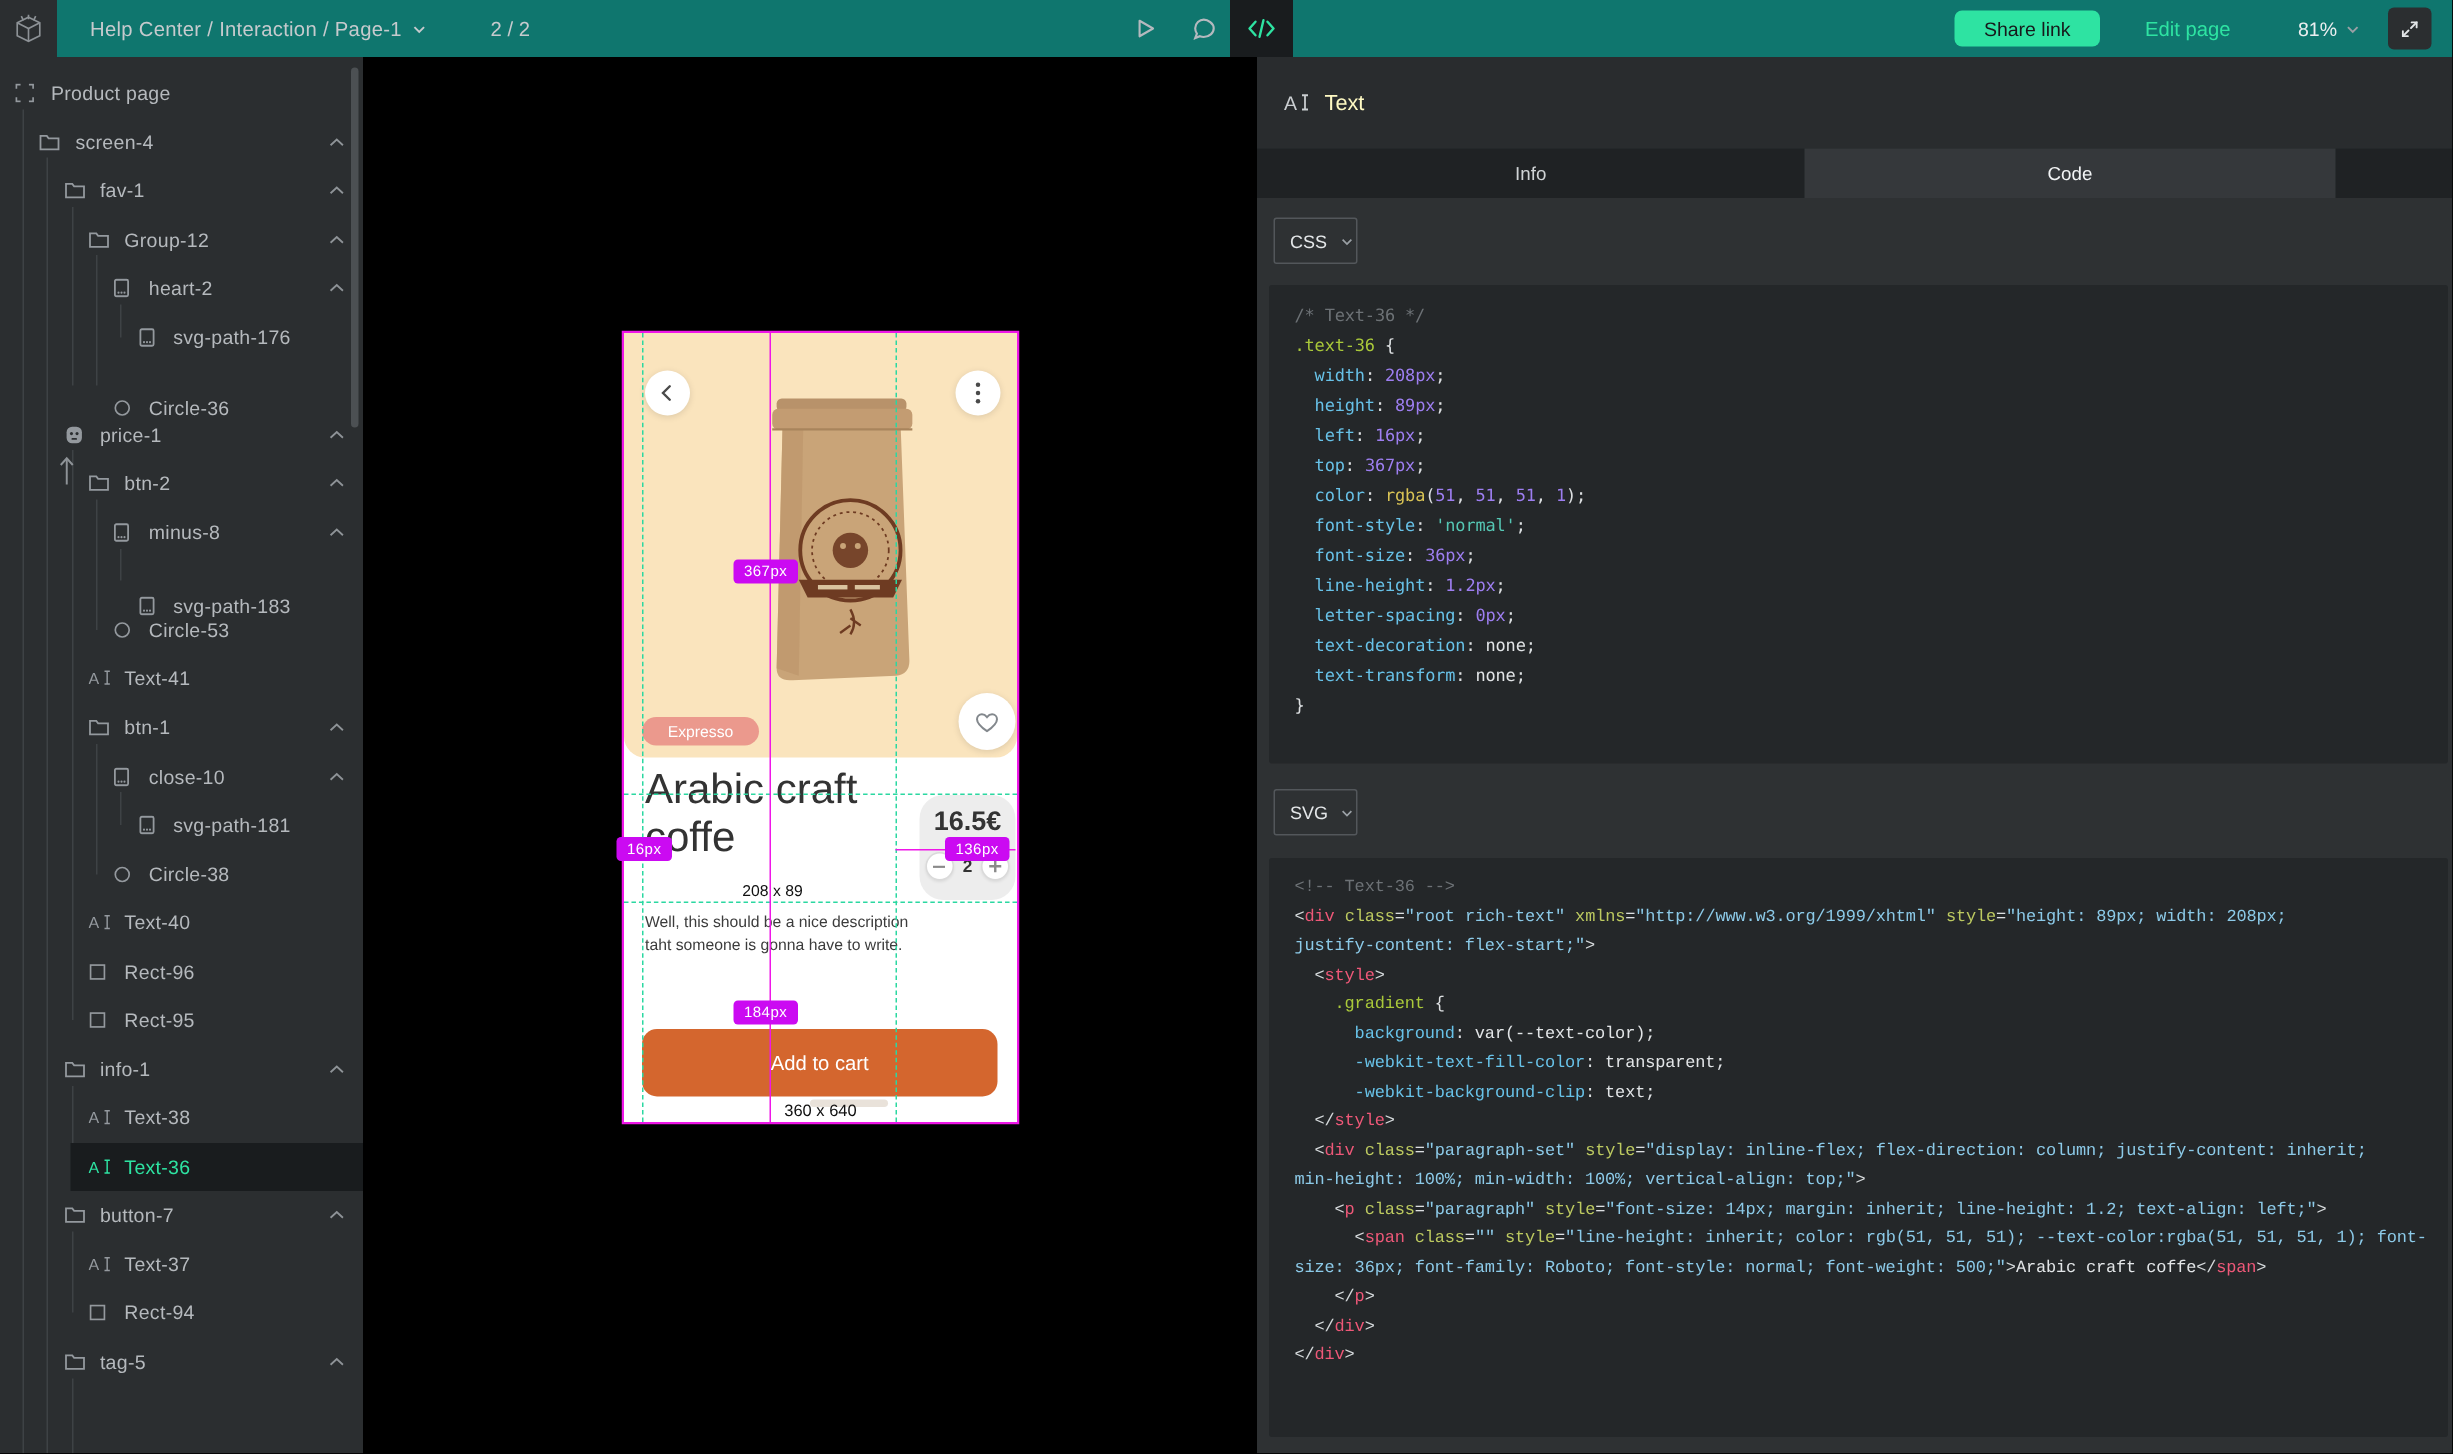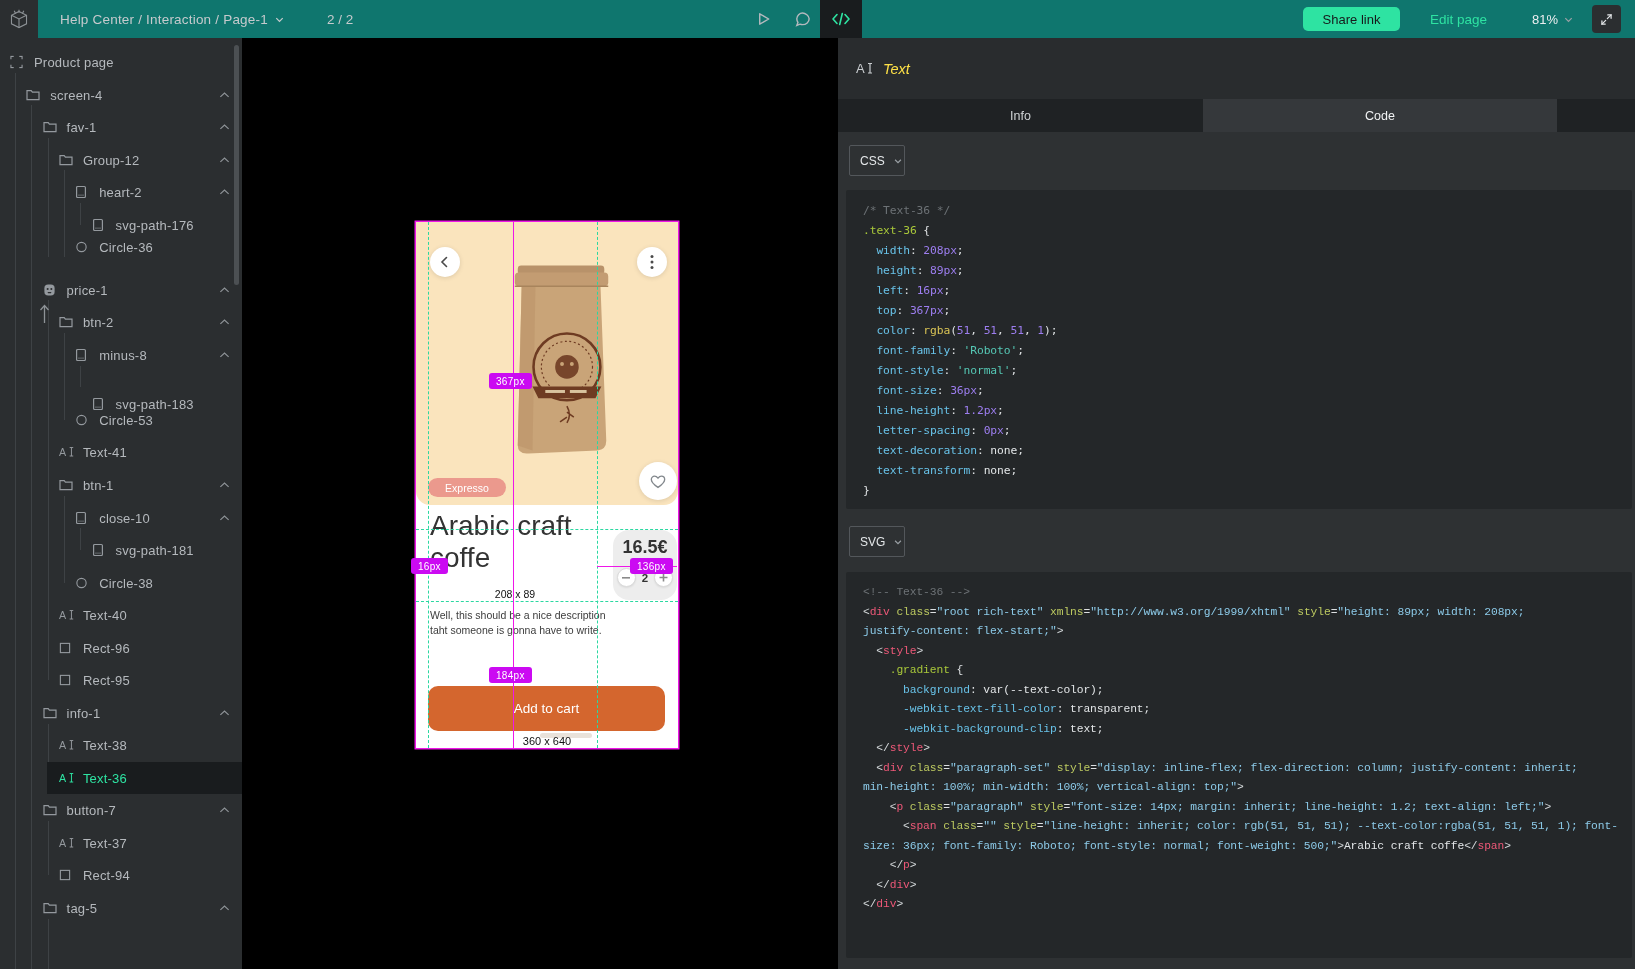--- a/index.html
+++ b/index.html
@@ -67,21 +67,21 @@
   .hguide{position:absolute;left:416px;width:262px;height:0;border-top:1px dashed #2bd8a1;}
   .vmag{position:absolute;left:512.5px;top:222px;width:1.5px;height:526px;background:#ef16e8;}
   .hmag{position:absolute;left:597px;top:565.5px;width:80px;height:1.5px;background:#ef16e8;}
   .m-label{position:absolute;background:#cb0af2;color:#fff;font-size:10px;font-weight:500;
         padding:2.5px 7px;border-radius:3px;letter-spacing:.3px;}
 
   
   .panel{position:absolute;left:838px;top:38px;width:797px;height:931px;background:#2e3133;}
   .p-header{position:absolute;left:0;top:0;width:797px;height:61px;background:#292c2e;
         display:flex;align-items:center;padding-left:18px;box-sizing:border-box;gap:9px;}
-  .p-header .ttl{color:#fde047;font-size:14.5px;font-style:italic;}
+  .p-header .ttl{color:#fef9c3;font-size:14.5px;}
   .p-tabs{position:absolute;left:0;top:61px;width:797px;height:33px;background:#1f2224;}
   .tab-seg-active{position:absolute;left:365px;top:0;width:354px;height:33px;background:#35383b;}
   .tab-label{position:absolute;top:0;height:33px;display:flex;align-items:center;justify-content:center;
         font-size:12.5px;cursor:pointer;}
   .tab-info{left:0;width:365px;color:#cfd3d5;}
   .tab-code{left:365px;width:354px;color:#f2f4f5;}
   .dd{position:absolute;width:56px;height:31px;border:1px solid #53575b;border-radius:2px;
         display:flex;align-items:center;box-sizing:border-box;padding-left:10px;gap:8px;
         color:#e4e7e9;font-size:12px;cursor:pointer;background:#2e3133;}
   .dd-css{left:11px;top:107px;} .dd-svg{left:11px;top:488px;}
@@ -242,21 +242,21 @@
           <span class="ticon" style="left: 91.5px;">
             <svg width="12" height="13" viewBox="0 0 12 13" fill="none" stroke="#94999e" stroke-width="1.2">
       <rect x="1.6" y="1" width="8.8" height="11" rx="1"></rect>
       <circle cx="4" cy="9.6" r="0.7" fill="#94999e" stroke="none"></circle>
       <circle cx="6" cy="9.6" r="0.7" fill="#94999e" stroke="none"></circle>
       <circle cx="8" cy="9.6" r="0.7" fill="#94999e" stroke="none"></circle>
             </svg>
           </span>
           <span class="tlabel" style="left: 115.5px;">svg-path-176</span>
         </div>
-        <div class="trow" style="top: 193px;">
+        <div class="trow" style="top: 218px;">
           <span class="ticon" style="left: 75.2px;">
             <svg width="13" height="13" viewBox="0 0 14 14" fill="none" stroke="#94999e" stroke-width="1.2">
               <circle cx="7" cy="7" r="5"></circle>
             </svg>
           </span>
           <span class="tlabel" style="left: 99.2px;">Circle-36</span>
         </div>
         <div class="trow" style="top: 235.48px;">
           <span class="ticon" style="left: 42.6px;">
             <svg width="13" height="13" viewBox="0 0 14 14">
@@ -593,21 +593,20 @@
         </svg>
     </div>
     <div class="codeblock code-css" id="code-css">
         <div class="cl"><span class="c-cm">/* Text-36 */</span></div>
         <div class="cl"><span class="c-sel">.text-36</span><span class="c-pu"> {</span></div>
         <div class="cl"><span class="c-pu">  </span><span class="c-pr">width</span><span class="c-pu">: </span><span class="c-nu">208px</span><span class="c-pu">;</span></div>
         <div class="cl"><span class="c-pu">  </span><span class="c-pr">height</span><span class="c-pu">: </span><span class="c-nu">89px</span><span class="c-pu">;</span></div>
         <div class="cl"><span class="c-pu">  </span><span class="c-pr">left</span><span class="c-pu">: </span><span class="c-nu">16px</span><span class="c-pu">;</span></div>
         <div class="cl"><span class="c-pu">  </span><span class="c-pr">top</span><span class="c-pu">: </span><span class="c-nu">367px</span><span class="c-pu">;</span></div>
         <div class="cl"><span class="c-pu">  </span><span class="c-pr">color</span><span class="c-pu">: </span><span class="c-fn">rgba</span><span class="c-pu">(</span><span class="c-nu">51</span><span class="c-pu">, </span><span class="c-nu">51</span><span class="c-pu">, </span><span class="c-nu">51</span><span class="c-pu">, </span><span class="c-nu">1</span><span class="c-pu">);</span></div>
-        <div class="cl"><span class="c-pu">  </span><span class="c-pr">font-family</span><span class="c-pu">: </span><span class="c-st">'Roboto'</span><span class="c-pu">;</span></div>
         <div class="cl"><span class="c-pu">  </span><span class="c-pr">font-style</span><span class="c-pu">: </span><span class="c-st">'normal'</span><span class="c-pu">;</span></div>
         <div class="cl"><span class="c-pu">  </span><span class="c-pr">font-size</span><span class="c-pu">: </span><span class="c-nu">36px</span><span class="c-pu">;</span></div>
         <div class="cl"><span class="c-pu">  </span><span class="c-pr">line-height</span><span class="c-pu">: </span><span class="c-nu">1.2px</span><span class="c-pu">;</span></div>
         <div class="cl"><span class="c-pu">  </span><span class="c-pr">letter-spacing</span><span class="c-pu">: </span><span class="c-nu">0px</span><span class="c-pu">;</span></div>
         <div class="cl"><span class="c-pu">  </span><span class="c-pr">text-decoration</span><span class="c-pu">: </span><span class="c-tx">none</span><span class="c-pu">;</span></div>
         <div class="cl"><span class="c-pu">  </span><span class="c-pr">text-transform</span><span class="c-pu">: </span><span class="c-tx">none</span><span class="c-pu">;</span></div>
         <div class="cl"><span class="c-pu">}</span></div>
       </div>
 
     <div class="dd dd-svg">

